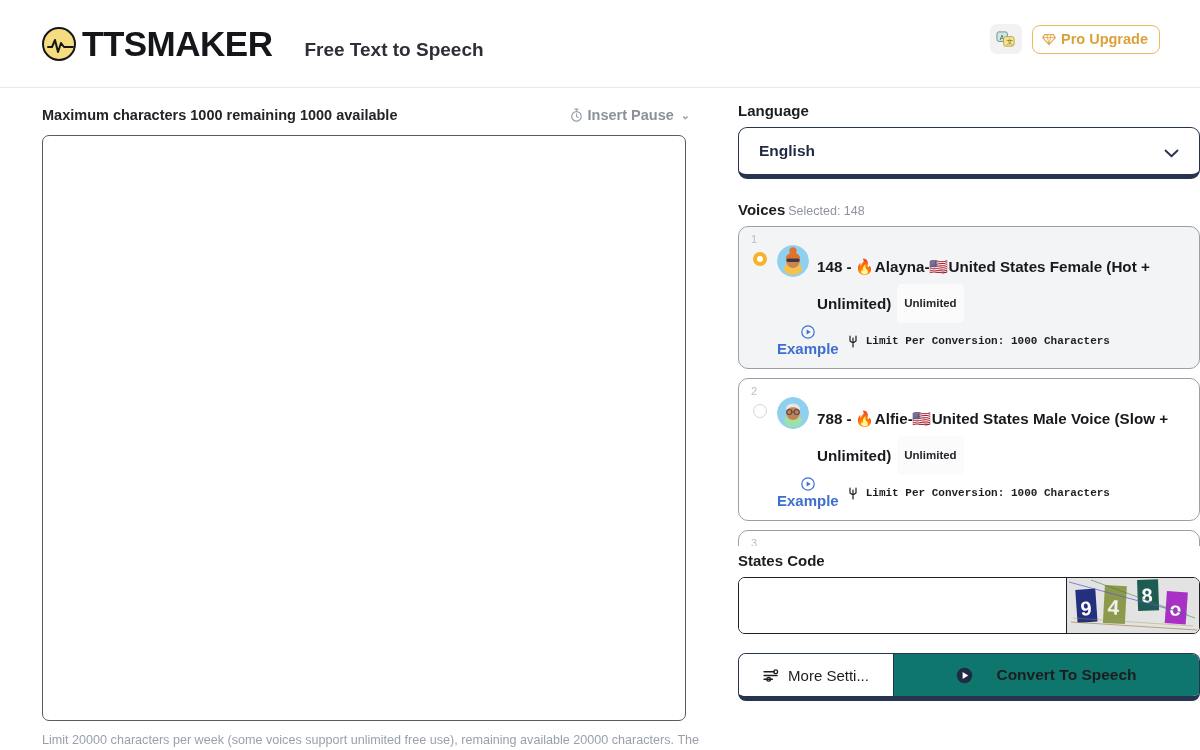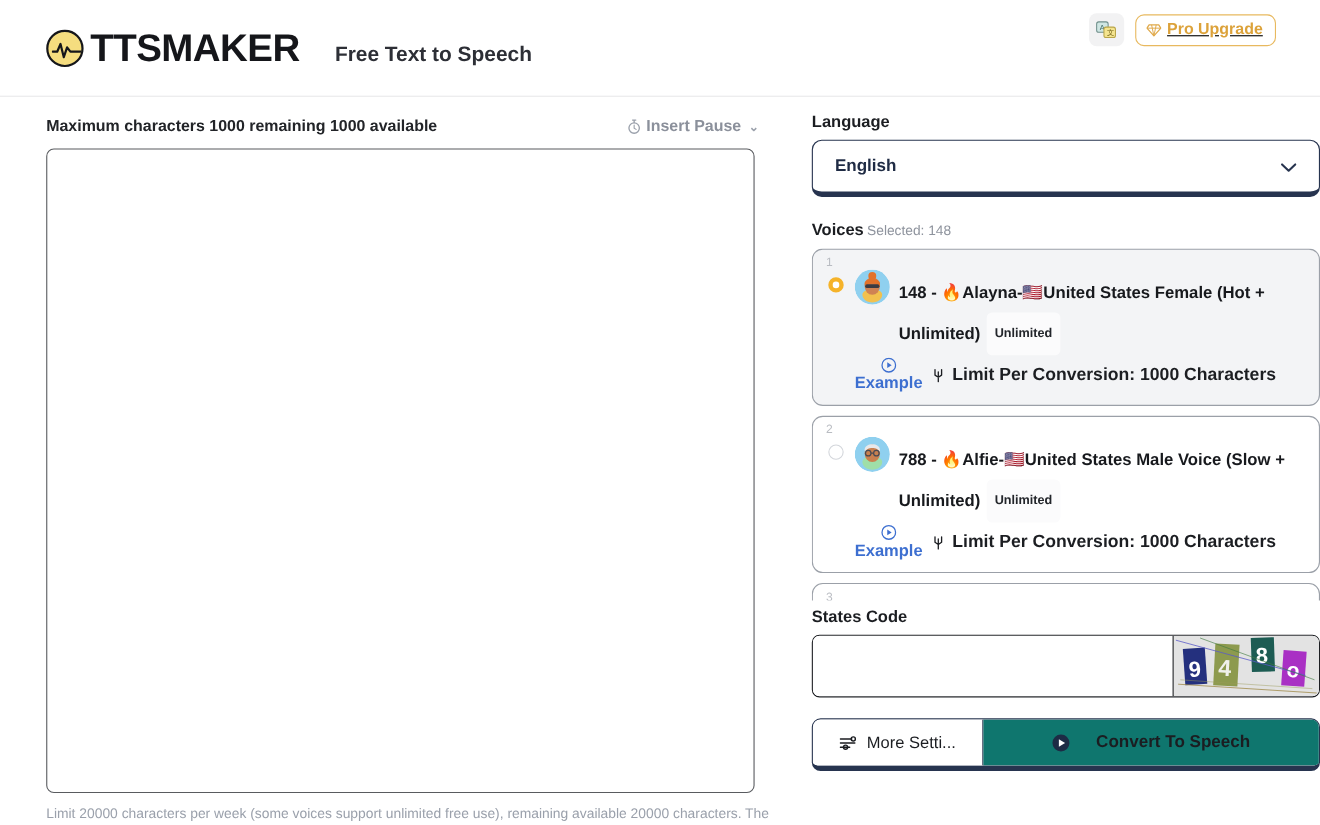--- a/index.html
+++ b/index.html
@@ -44,25 +44,24 @@
   }
   #tagline {
     margin-left: 32px;
     font-size: 19px;
     font-weight: bold;
     color: #2d2f36;
   }
   #header-actions {
     position: absolute;
     right: 40px;
-    top: 12px;
+    top: 24px;
     display: flex;
     align-items: center;
     gap: 10px;
-    text-decoration: underline;
   }
   #lang-icon-btn {
     width: 32px; height: 30px;
     background: #f2f2f3;
     border-radius: 7px;
     display: flex; align-items: center; justify-content: center;
     cursor: pointer;
   }
   #pro-upgrade {
     display: flex; align-items: center; gap: 5px;
@@ -233,24 +232,25 @@
   }
   .example-link {
     display: flex; align-items: center; gap: 1px;
     color: #3d6fd0;
     font-size: 15px;
     font-weight: bold;
     cursor: pointer;
     flex-direction: column;
   }
   .limit-text {
-    font-size: 16px;
+    font-size: 11px;
     font-weight: bold;
     color: #1c1e22;
     margin-left: 8px;
+    font-family: Liberation Mono, monospace;
   }
   .limit-icon { margin-left: 9px; }
 
   
   #captcha-label { margin-top: 6px; }
   #captcha-row {
     display: flex;
     height: 57px;
     border: 1.6px solid #1d1f23;
     border-radius: 7px;

